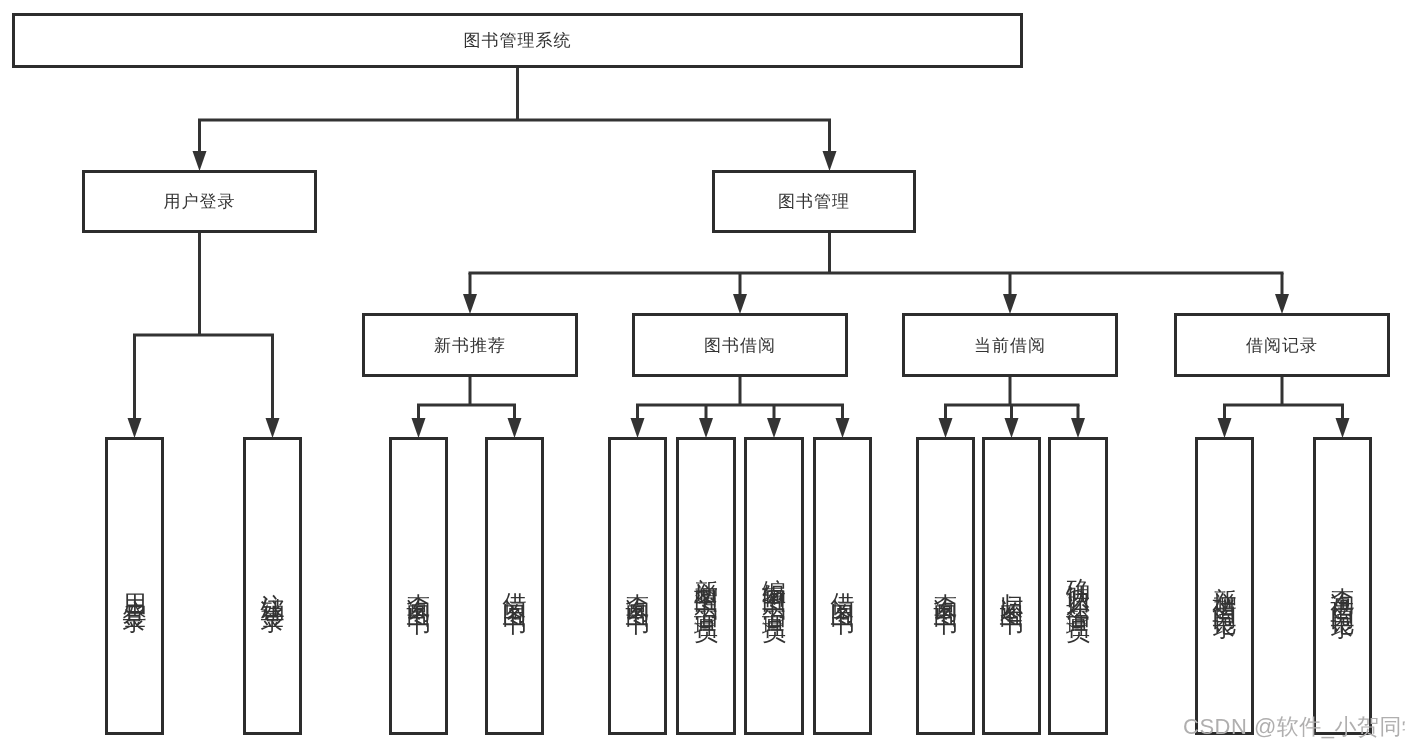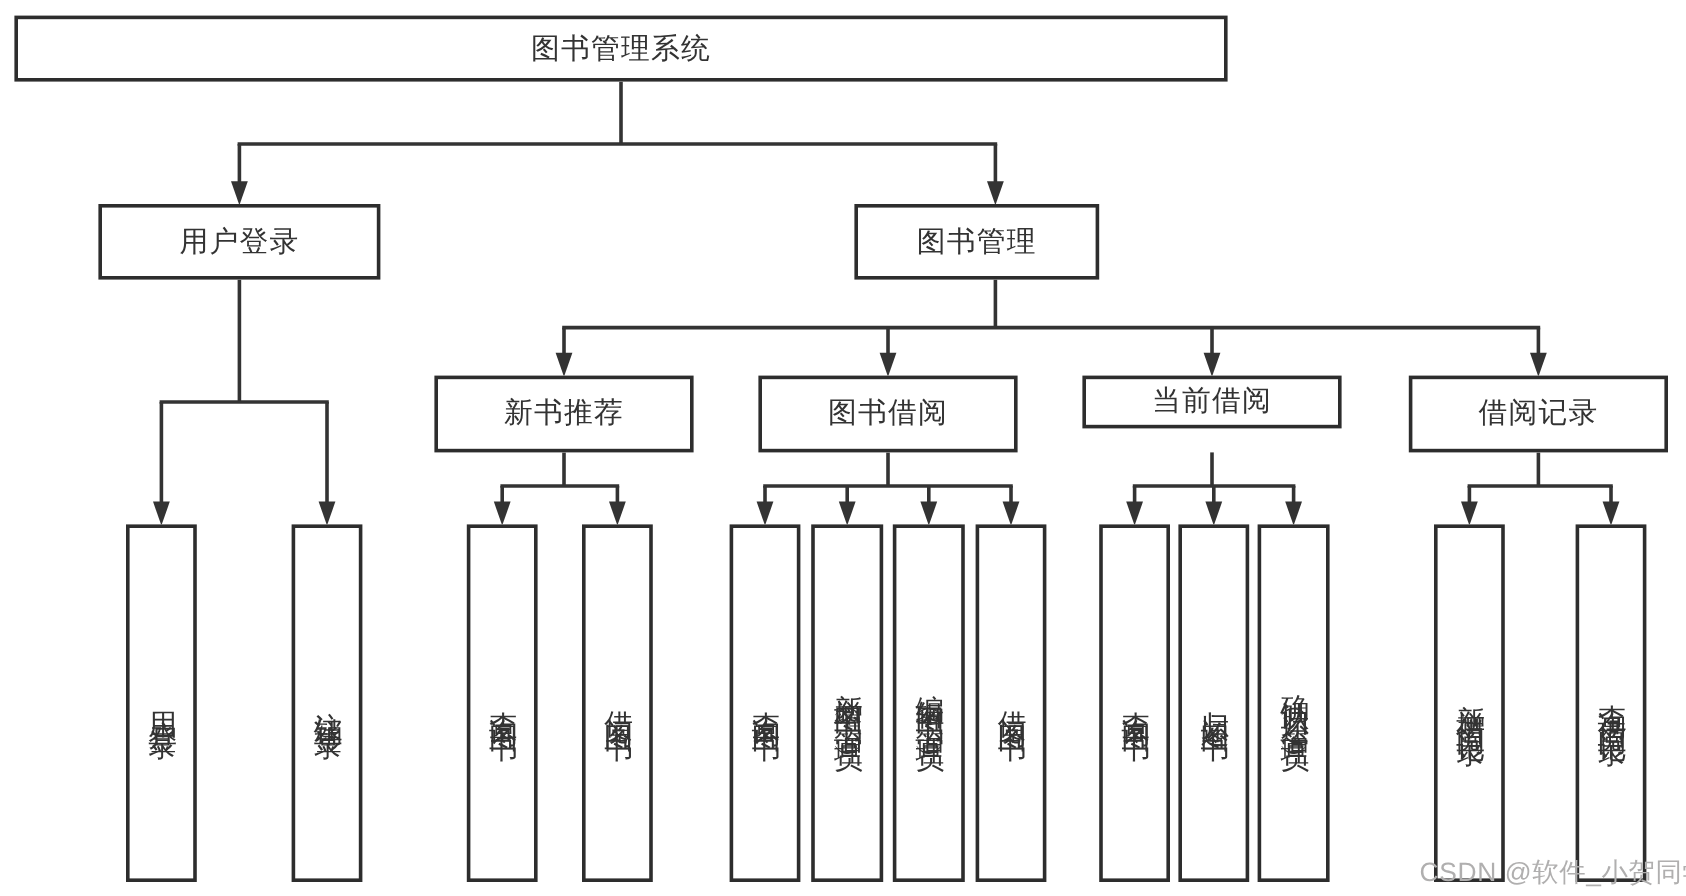--- a/index.html
+++ b/index.html
@@ -13,21 +13,21 @@
     background:var(--bg); overflow:hidden;
   }
   #connectors{position:absolute;left:0;top:0;z-index:1;}
   #nodes{position:absolute;left:0;top:0;width:100%;height:100%;z-index:2;}
   .node{
     position:absolute; box-sizing:border-box;
     border:3px solid var(--border); background:var(--fill);
     display:flex; align-items:center; justify-content:center;
   }
   .node .label{
-    color:var(--text); font-size:24px; line-height:1;
+    color:var(--text); font-size:17px; line-height:1;
     white-space:nowrap;
   }
   .node.horizontal .label{letter-spacing:1px;}
   .node.vertical .label{
     writing-mode:vertical-rl; text-orientation:mixed;
     letter-spacing:6px; font-size:24px;
   }
   .watermark{
     position:absolute; left:1183px; top:712px; z-index:3;
     font-size:22px; color:var(--wm); white-space:nowrap;
@@ -101,21 +101,21 @@
       </div>
       <div class="node horizontal" style="left: 712px; top: 170px; width: 204px; height: 63px;">
         <span class="label">图书管理</span>
       </div>
       <div class="node horizontal" style="left: 632px; top: 313px; width: 216px; height: 64px;">
         <span class="label">图书借阅</span>
       </div>
       <div class="node horizontal" style="left: 362px; top: 313px; width: 216px; height: 64px;">
         <span class="label">新书推荐</span>
       </div>
-      <div class="node horizontal" style="left: 902px; top: 313px; width: 216px; height: 44px;">
+      <div class="node horizontal" style="left: 902px; top: 313px; width: 216px; height: 64px;">
         <span class="label">当前借阅</span>
       </div>
       <div class="node horizontal" style="left: 1174px; top: 313px; width: 216px; height: 64px; font-family: Liberation Serif, serif;">
         <span class="label">借阅记录</span>
       </div>
       <div class="node vertical" style="left: 105px; top: 437px; width: 59px; height: 298px;">
         <span class="label">用户登录</span>
       </div>
       <div class="node vertical" style="left: 243px; top: 437px; width: 59px; height: 298px;">
         <span class="label">注销登录</span>

